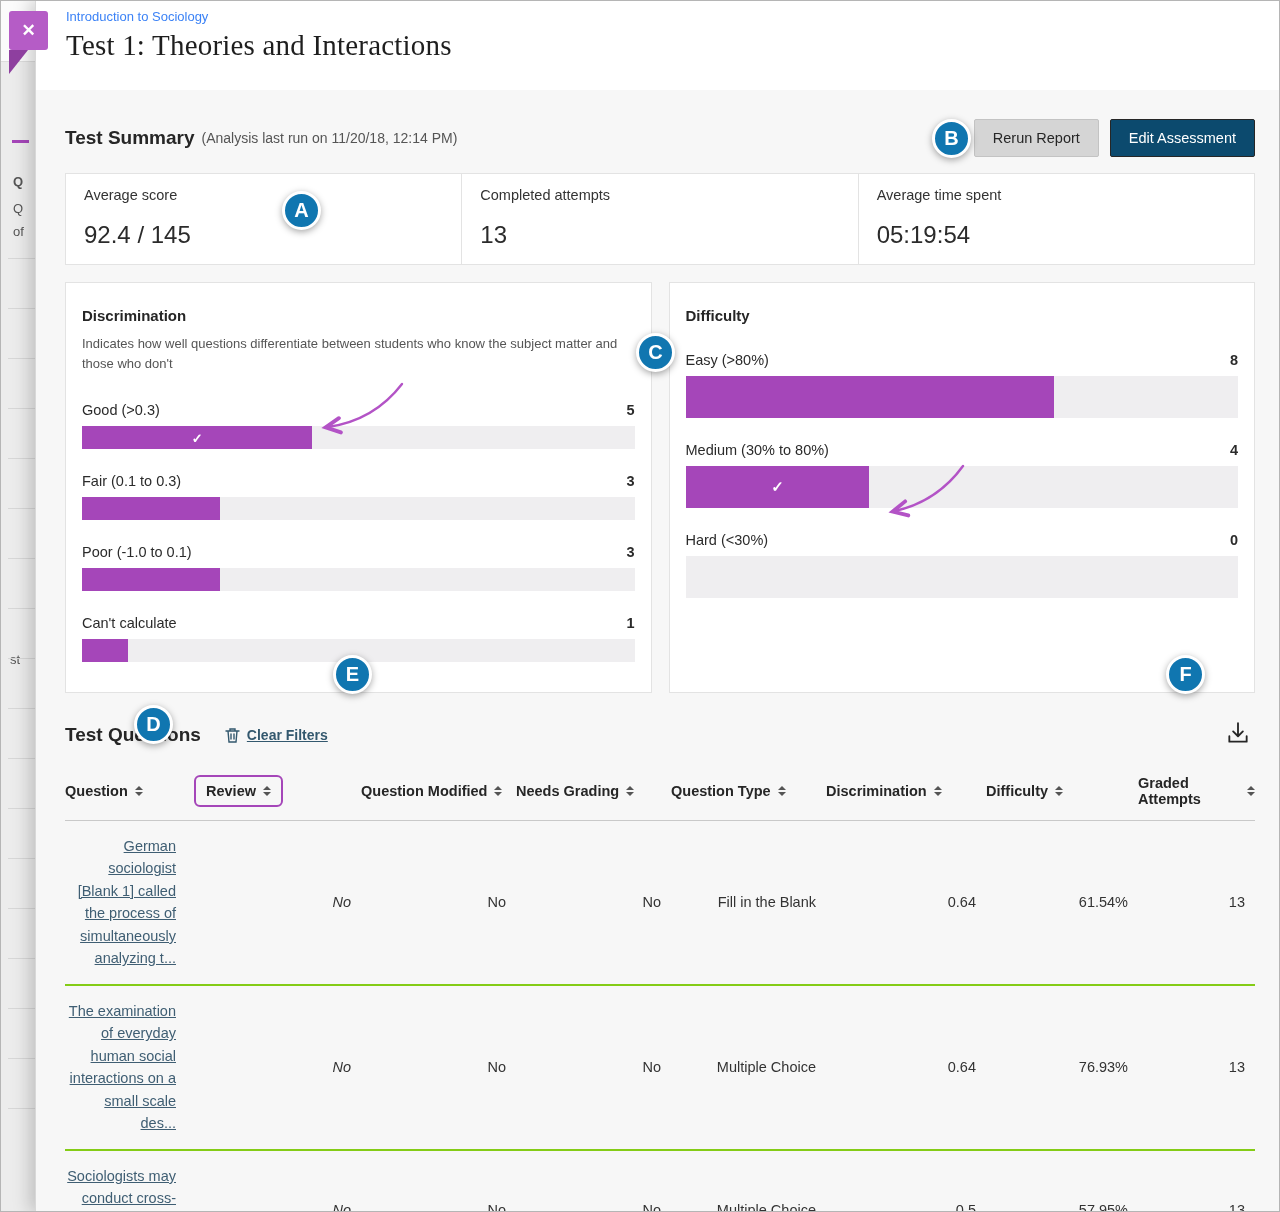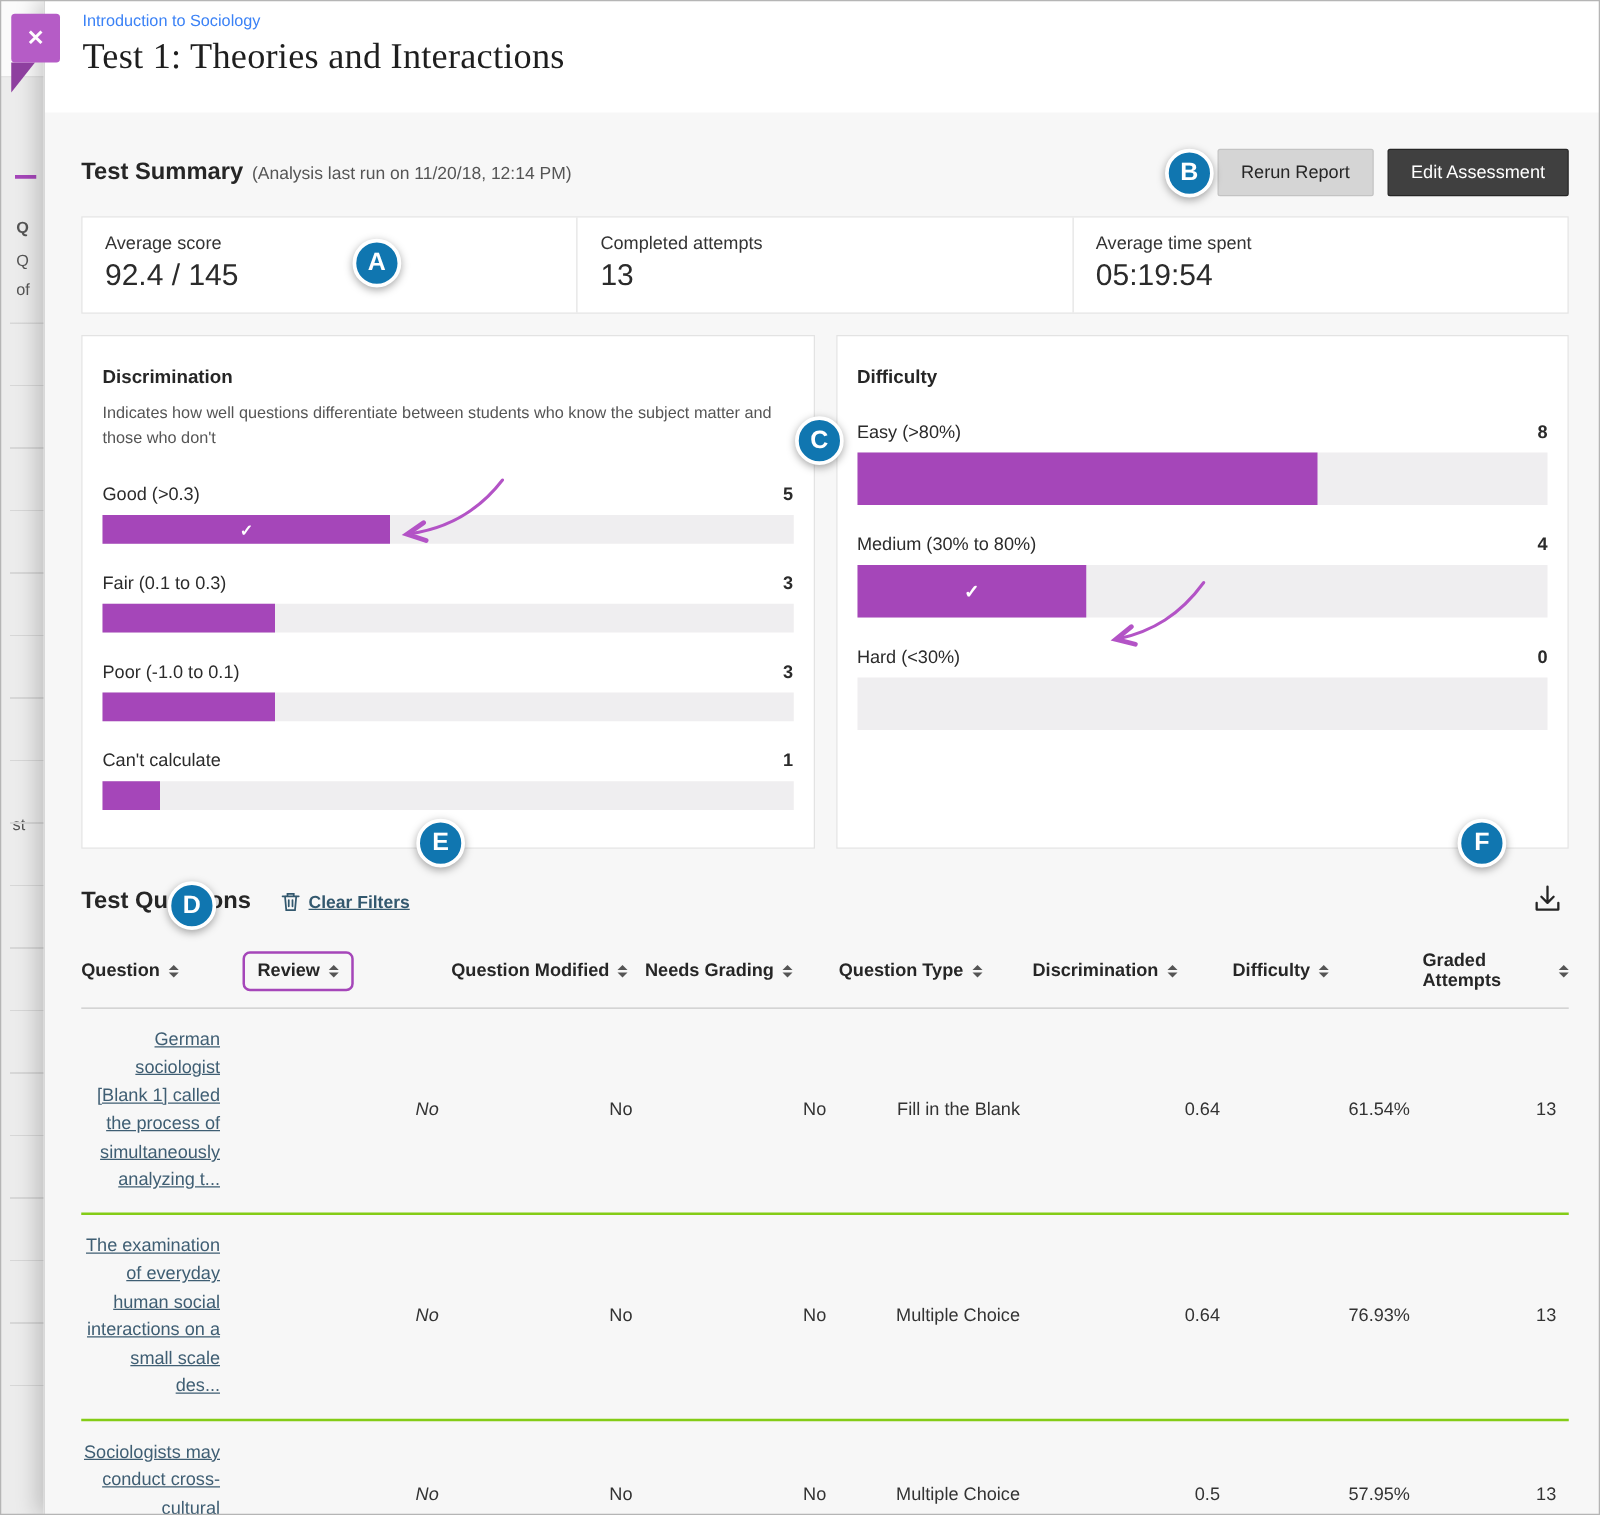--- a/index.html
+++ b/index.html
@@ -28,26 +28,26 @@
 
   .content { position:absolute; top:90px; left:0; right:0; bottom:0; background:#f7f7f7; padding:0 25px 0 29px; overflow:hidden; }
 
   
   .summary-head { margin-top:29px; display:flex; align-items:center; }
   .h2 { font-size:19px; font-weight:700; color:#262626; }
   .sub { font-size:14px; color:#555; margin-left:7px; }
   .summary-actions { margin-left:auto; display:flex; gap:11px; }
   .btn { font-family:"Liberation Sans", sans-serif; font-size:14.5px; height:38px; padding:0 18px; border-radius:2px; cursor:pointer; }
   .btn.gray { background:#d5d5d5; border:1px solid #c3c3c3; color:#262626; }
-  .btn.dark { background:#404040; border:1px solid #262626; color:#fff; }
+  .btn.dark { background:#0c4a6e; border:1px solid #262626; color:#fff; }
 
   .stats { margin-top:16px; display:flex; background:#fff; border:1px solid #e3e3e3; }
   .stat-cell { flex:1; padding:13px 18px 15px; }
   .stat-cell + .stat-cell { border-left:1px solid #e3e3e3; }
-  .stat-label { font-size:14.5px; color:#333; margin-bottom:4px; }
+  .stat-label { font-size:14.5px; color:#333; margin-bottom:18px; }
   .stat-value { font-size:24px; color:#2b2b2b; }
 
   
   .cards { display:flex; gap:17px; margin-top:17px; align-items:stretch; }
   .card { flex:1; background:#fff; border:1px solid #e3e3e3; padding:24px 16px 30px; position:relative; }
   .card-title { font-size:15px; font-weight:700; color:#262626; }
   .card-desc { font-size:13px; color:#555; line-height:20px; margin-top:10px; }
   .bar-group { margin-top:24px; }
   .bar-group.first { margin-top:28px; }
   .bar-label-row { display:flex; justify-content:space-between; align-items:baseline; font-size:14.5px; color:#2b2b2b; margin-bottom:8px; }

